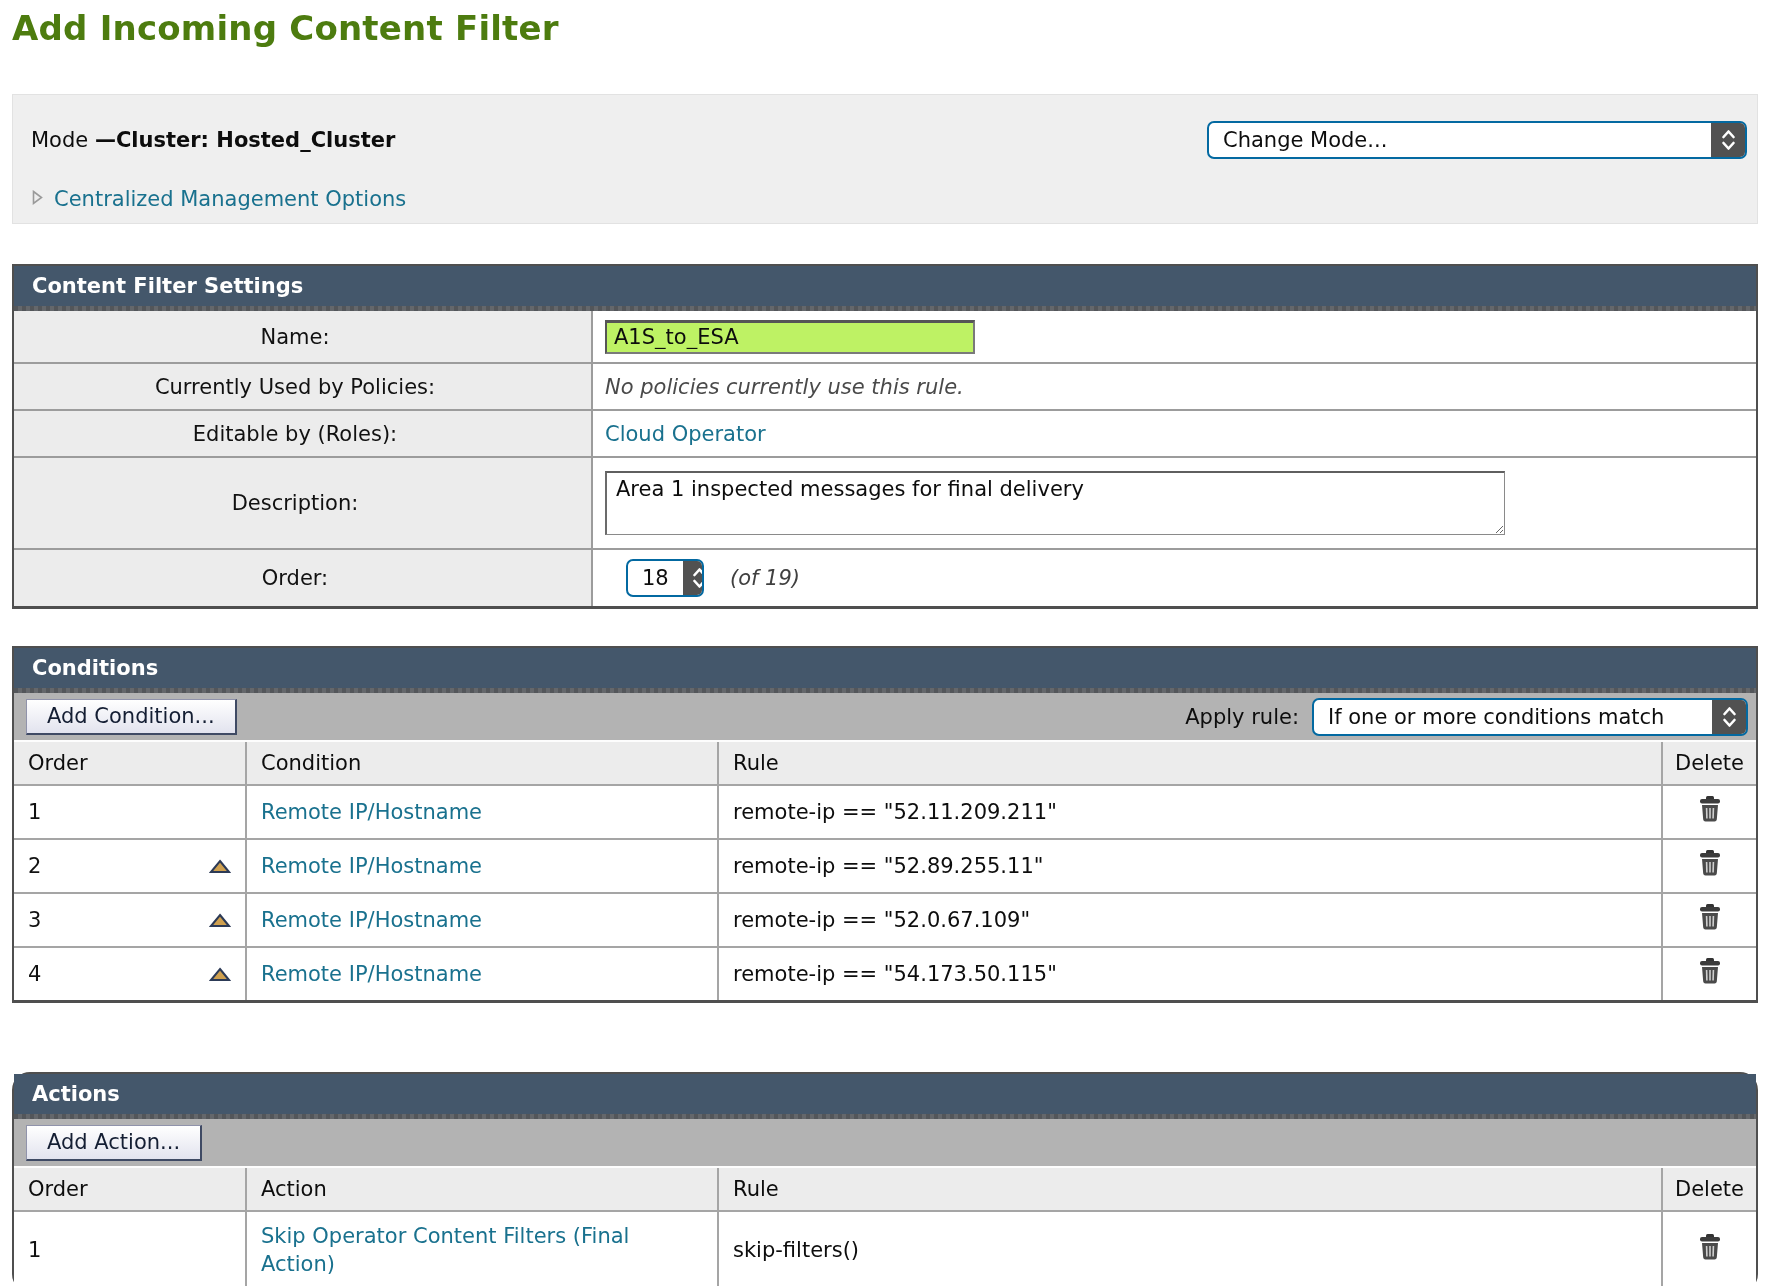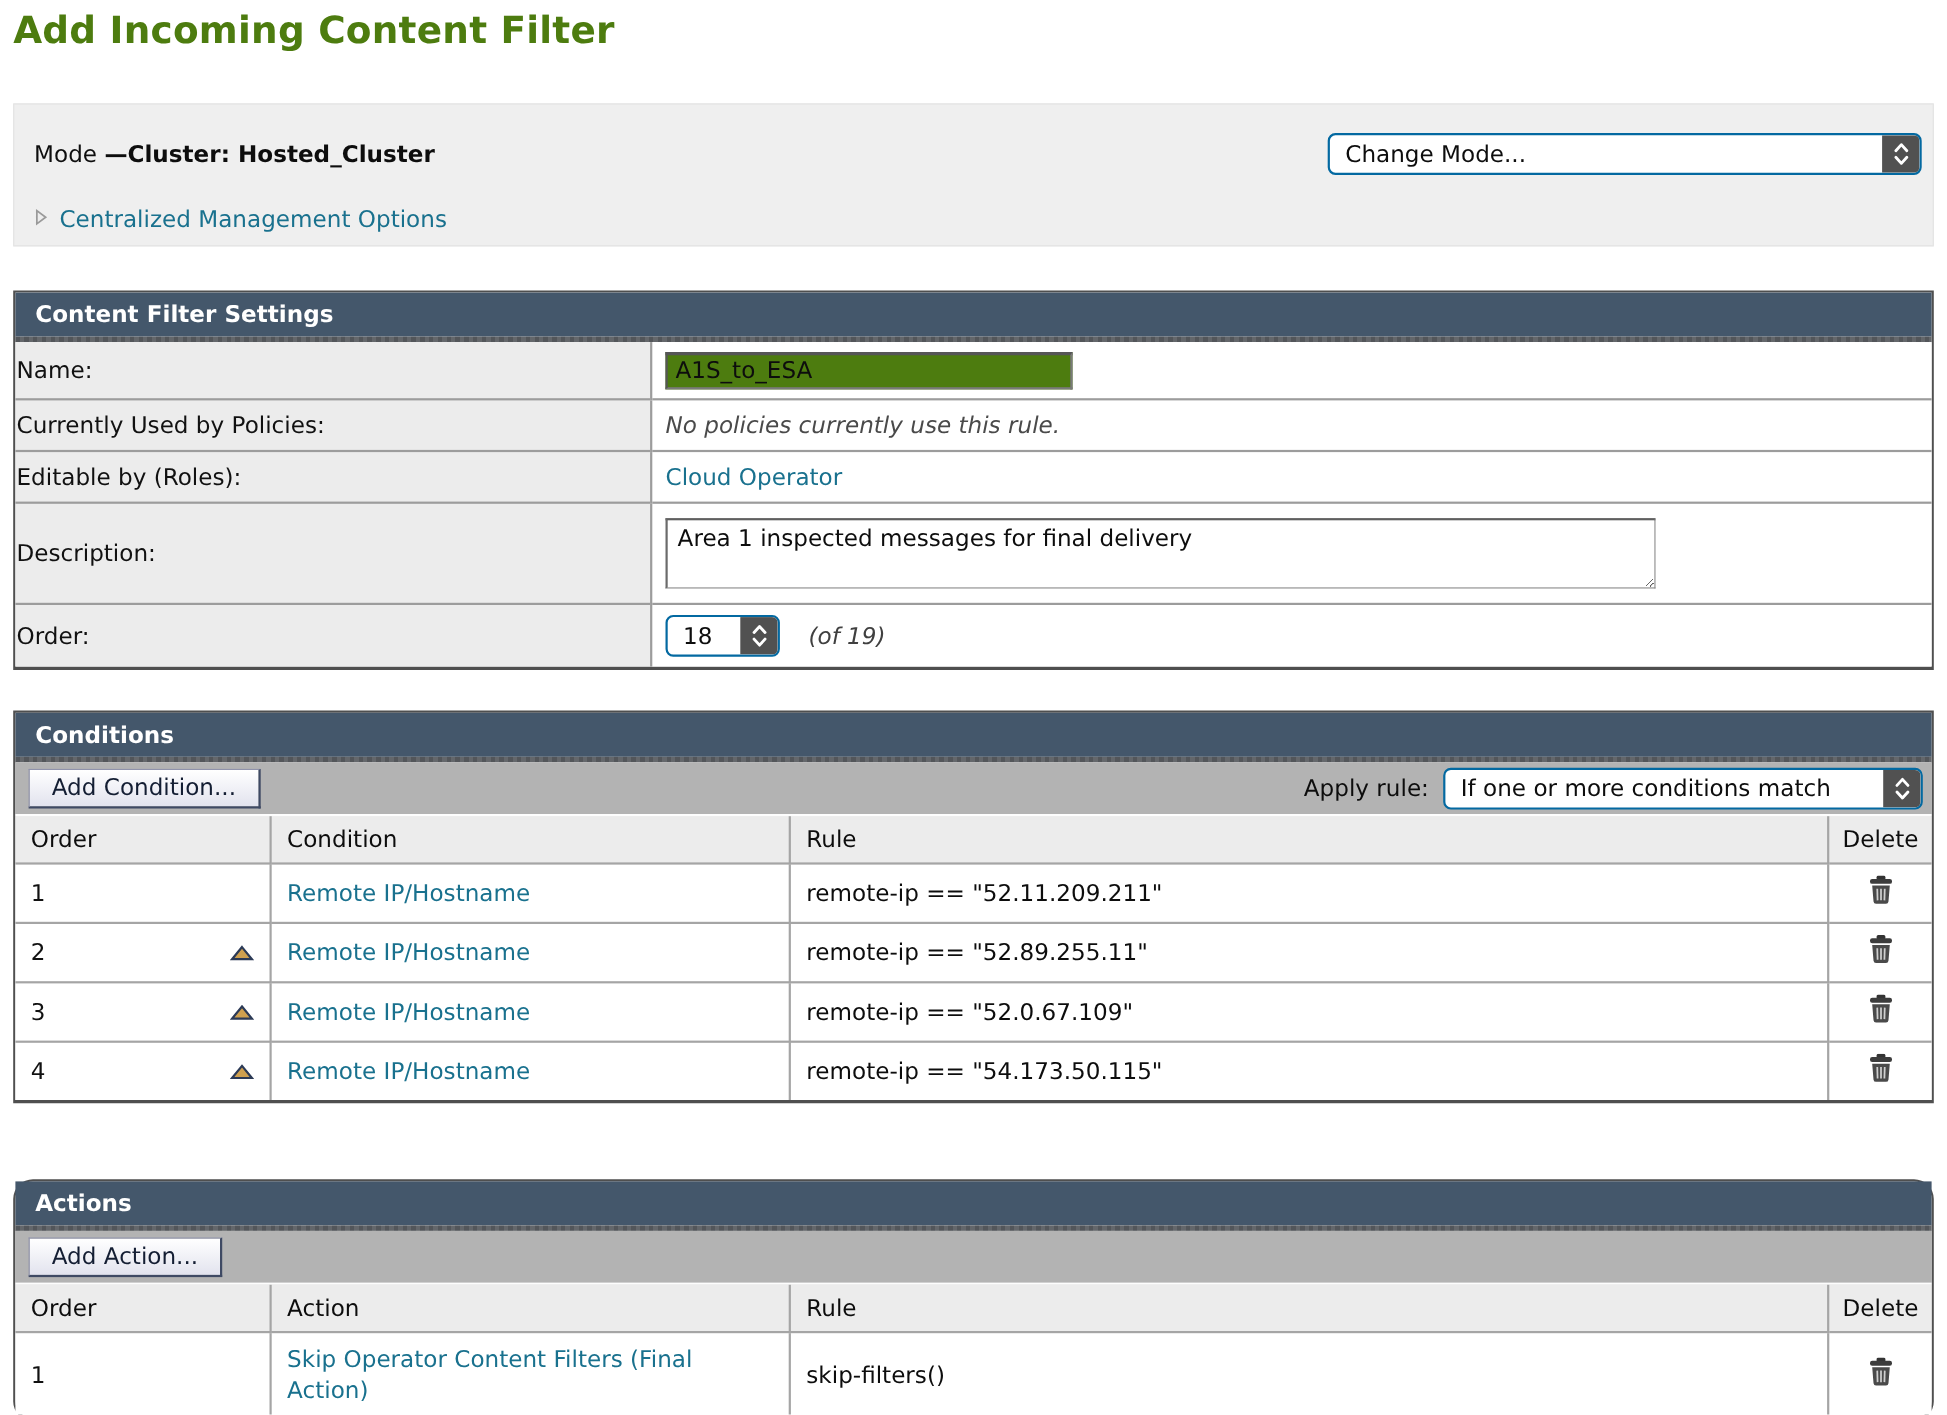--- a/index.html
+++ b/index.html
@@ -33,56 +33,56 @@
     background:#fff; border:2px solid #0369a1; border-radius:7px;
     height:38px; overflow:hidden; cursor:pointer;
   }
   .mac-select .sel-txt { font-size:21px; color:#0d0d0d; padding:0 14px; white-space:nowrap; }
   .mac-select .stepper {
     width:34px; align-self:stretch; background:#515151; flex:none;
     display:flex; align-items:center; justify-content:center;
   }
   .sel-change-mode { width:540px; }
   .sel-apply-rule { width:436px; }
-  .sel-order { width:104px; }
+  .sel-order { width:78px;margin-left:21px; }
 
   
   .section { margin:0 12px; border:2px solid #4f4f4f; border-bottom-width:3px; background:#fff; }
   .section-settings { margin-top:40px; }
   .section-conditions { margin-top:37px; }
   .section-actions { margin-top:69px;border-radius:18px; }
   .section-header {
     background:#44576b; color:#fff; font-weight:bold; font-size:21px;
     padding:8px 0 8px 18px;
   }
   .section-strip {
     height:5px;
     background:repeating-linear-gradient(90deg,#53565a 0 4px,#64676b 4px 8px);
   }
 
   
   .settings-table { width:100%; border-collapse:collapse; }
   .settings-table td { vertical-align:middle; }
   .settings-table td.lbl {
-    background:#ececec; width:578px; text-align:left;
+    background:#ececec; width:578px; text-align:center;
     padding-right:16px; font-size:21px; border-right:2px solid #9c9c9c;
   }
   .settings-table td.val { background:#fff; padding-left:12px; font-size:21px; }
   .settings-table tr + tr td { border-top:2px solid #9c9c9c; }
   .row-name td { height:52px; }
   .row-policies td { height:47px; }
   .row-roles td { height:47px; }
   .row-desc td { height:92px; }
   .row-order td { height:57px; }
 
   .name-input {
     width:370px; height:34px; font-size:21px;
     font-family:"DejaVu Sans","Liberation Sans",sans-serif;
     border:2px solid #7a7a7a; border-top:3px solid #565656; border-left:2px solid #565656;
-    padding:2px 7px; background:#4d7c0f; color:#0d0d0d;
+    padding:2px 7px; background:#bef264; color:#0d0d0d;
   }
   .italic-note { font-style:italic; color:#4a4a4a; }
   .teal-link { color:#19718e; text-decoration:none; cursor:pointer; }
   .desc-textarea {
     display:block; width:900px; height:64px; margin:10px 0;
     font-size:21px; font-family:"DejaVu Sans","Liberation Sans",sans-serif;
     border:1px solid #8a8a8a; border-top:2px solid #5f5f5f; border-left:2px solid #6b6b6b;
     padding:4px 9px; resize:both; color:#0d0d0d;
   }
   .order-wrap { display:flex; align-items:center; }

